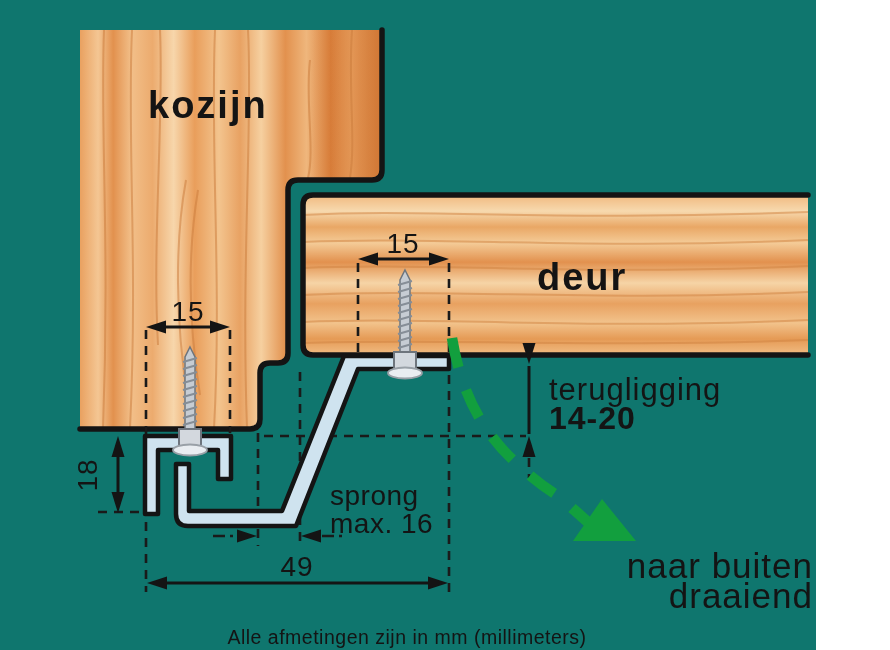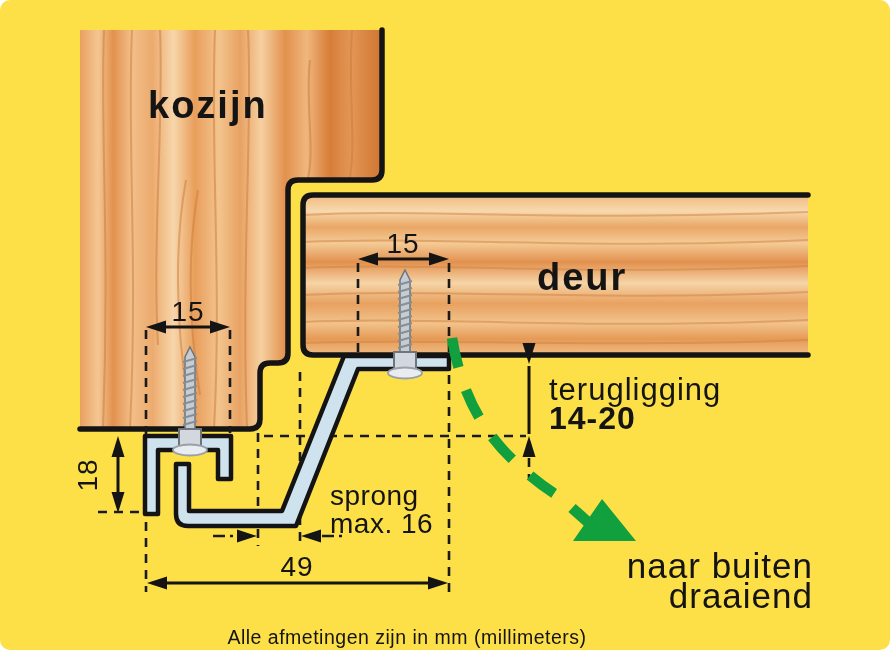--- a/index.html
+++ b/index.html
@@ -1,17 +1,17 @@
 <!DOCTYPE html>
 <html><head>
 <meta charset="utf-8">
 <style>
   html,body{margin:0;padding:0;background:#ffffff;}
-  .stage{position:relative;width:890px;height:650px;background:#fde047;overflow:hidden;
-         font-family:"Liberation Sans", sans-serif;border-radius:10px;}
+  .stage{position:relative;width:816px;height:650px;background:#0f766e;overflow:hidden;
+         font-family:"Liberation Sans", sans-serif;}
   svg{display:block;}
   text{fill:#141414;font-family:"Liberation Sans", sans-serif;}
   .lbl-big{font-size:38px;font-weight:bold;letter-spacing:2px;}
   .lbl-num{font-size:28px;letter-spacing:1px;}
   .lbl-med{font-size:28px;letter-spacing:0.5px;}
   .lbl-terug{font-size:31px;letter-spacing:1px;}
   .lbl-terug-b{font-size:32px;font-weight:bold;letter-spacing:1px;}
   .lbl-swing{font-size:35px;letter-spacing:1px;}
   .lbl-cap{font-size:19.5px;letter-spacing:0.5px;}
   .dash{stroke:#1a1a1a;stroke-width:2.6;stroke-dasharray:9 7;fill:none;}

